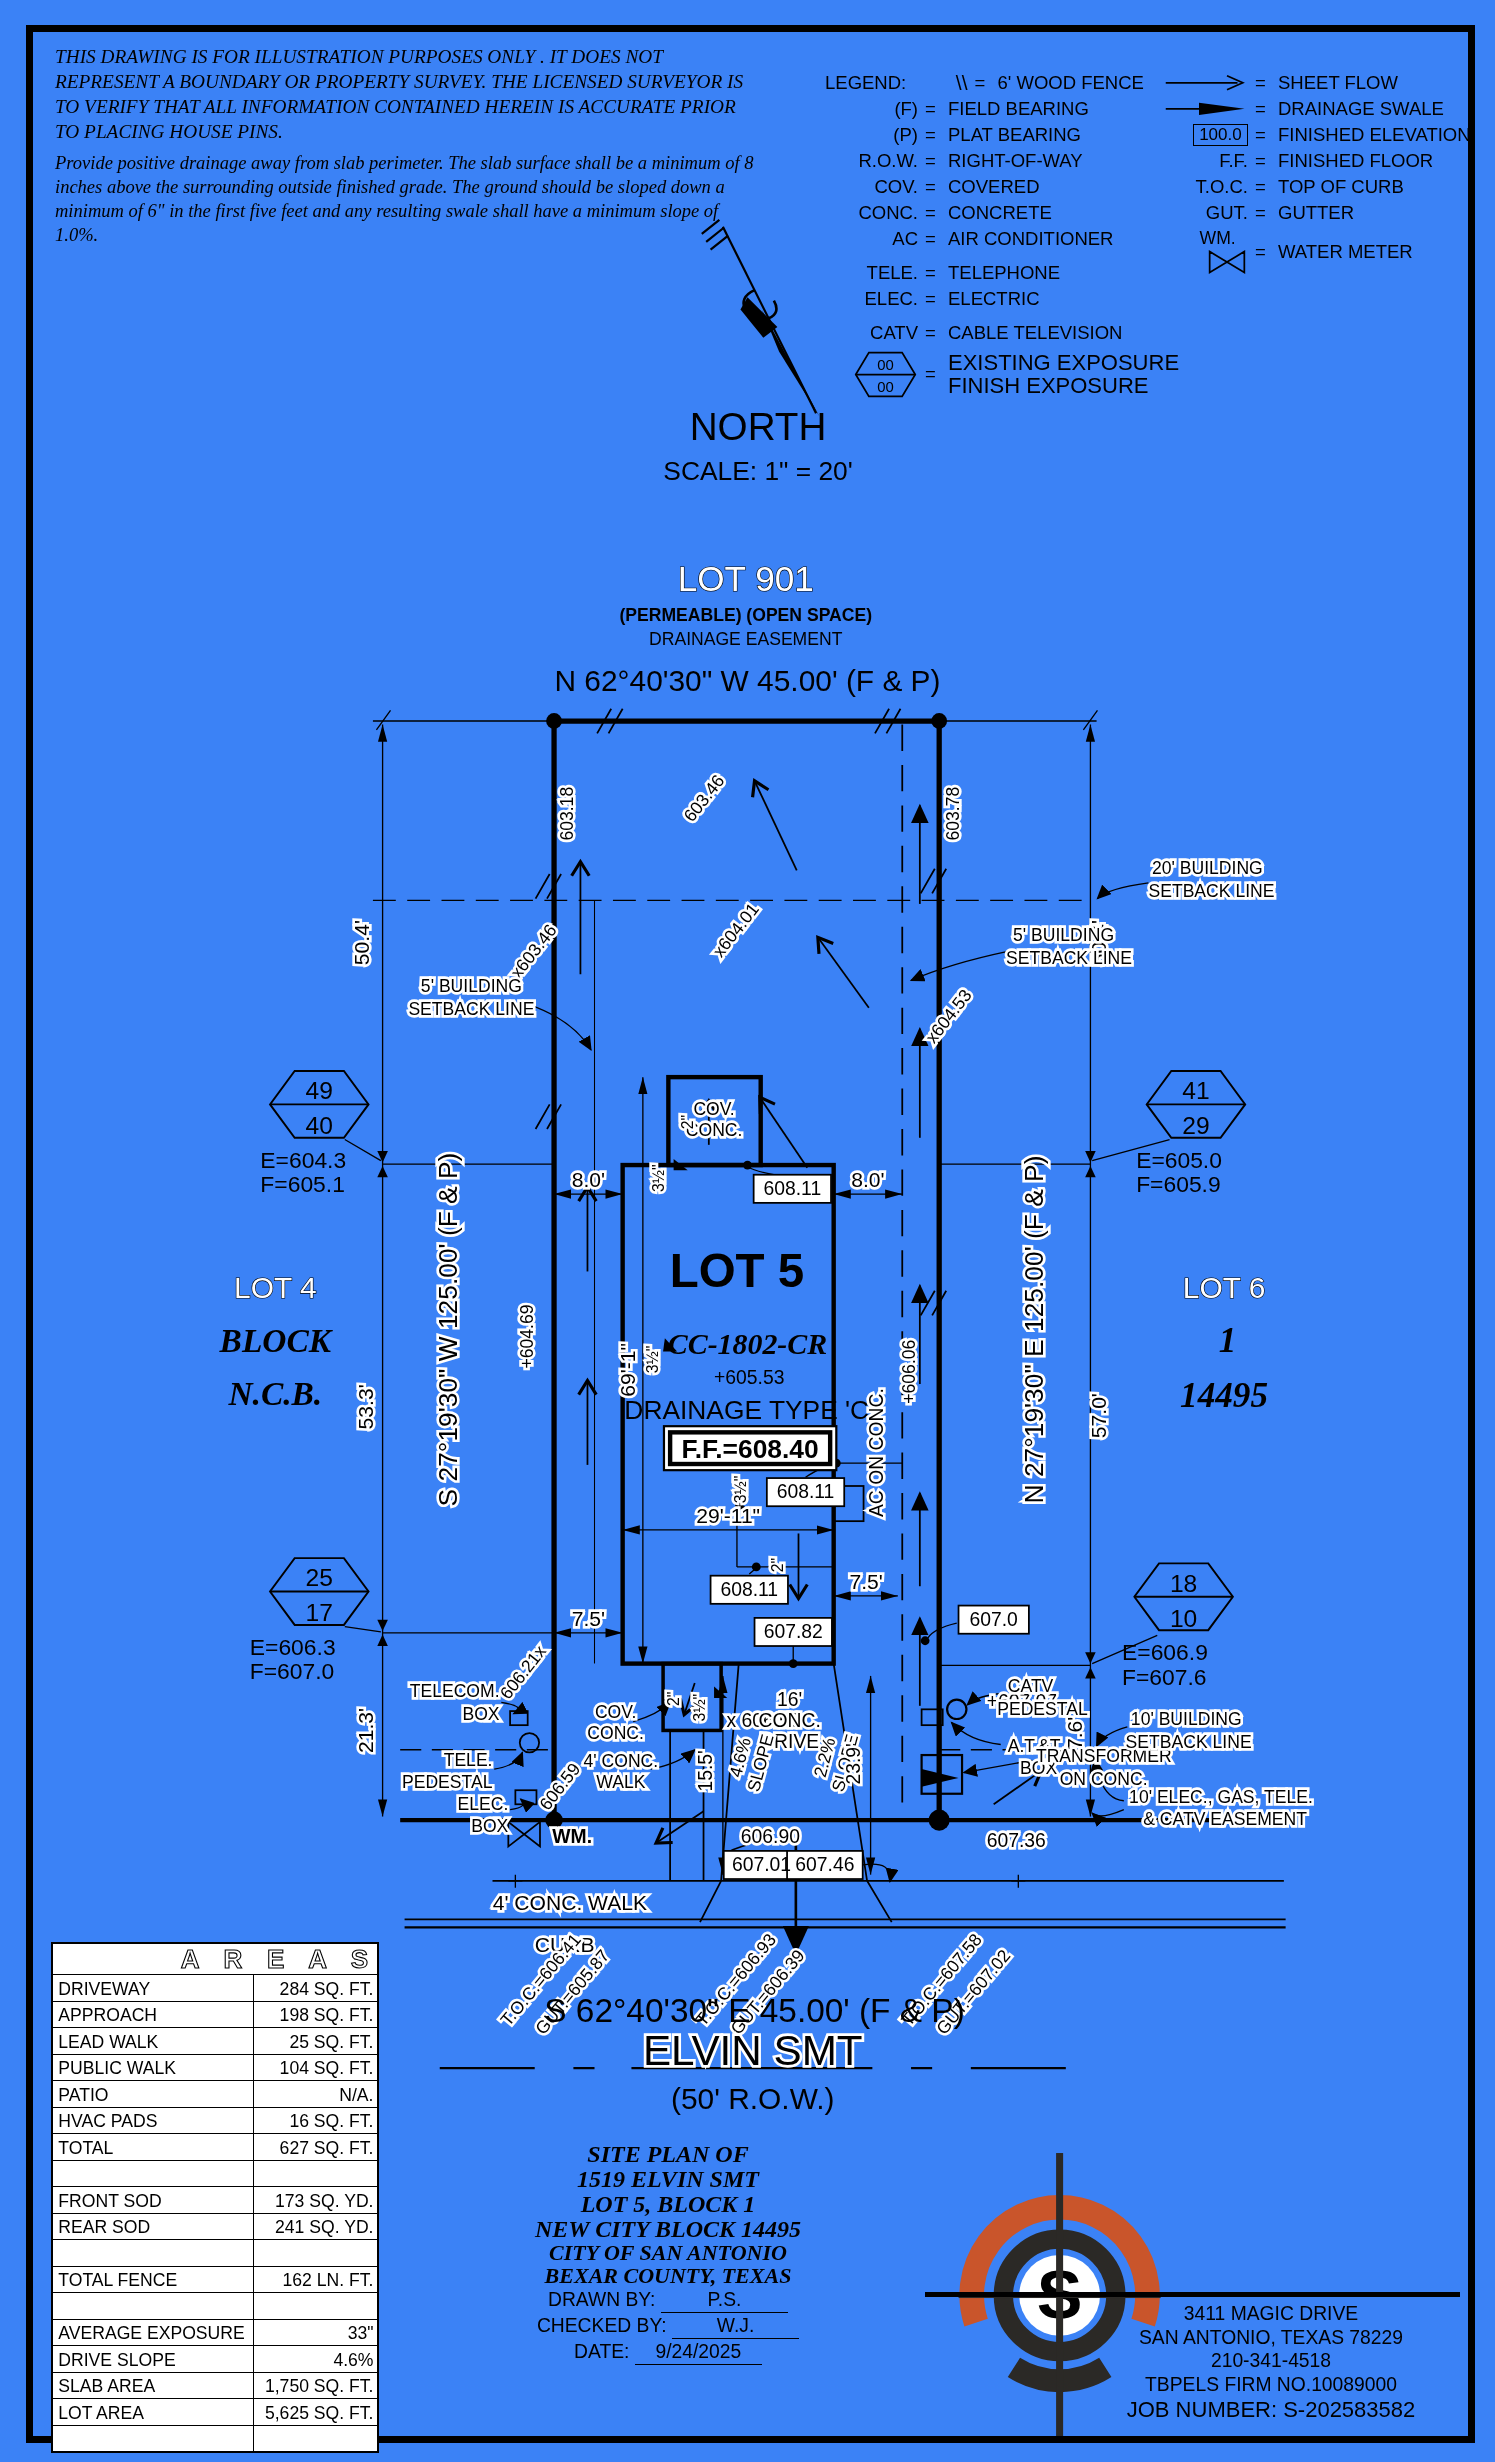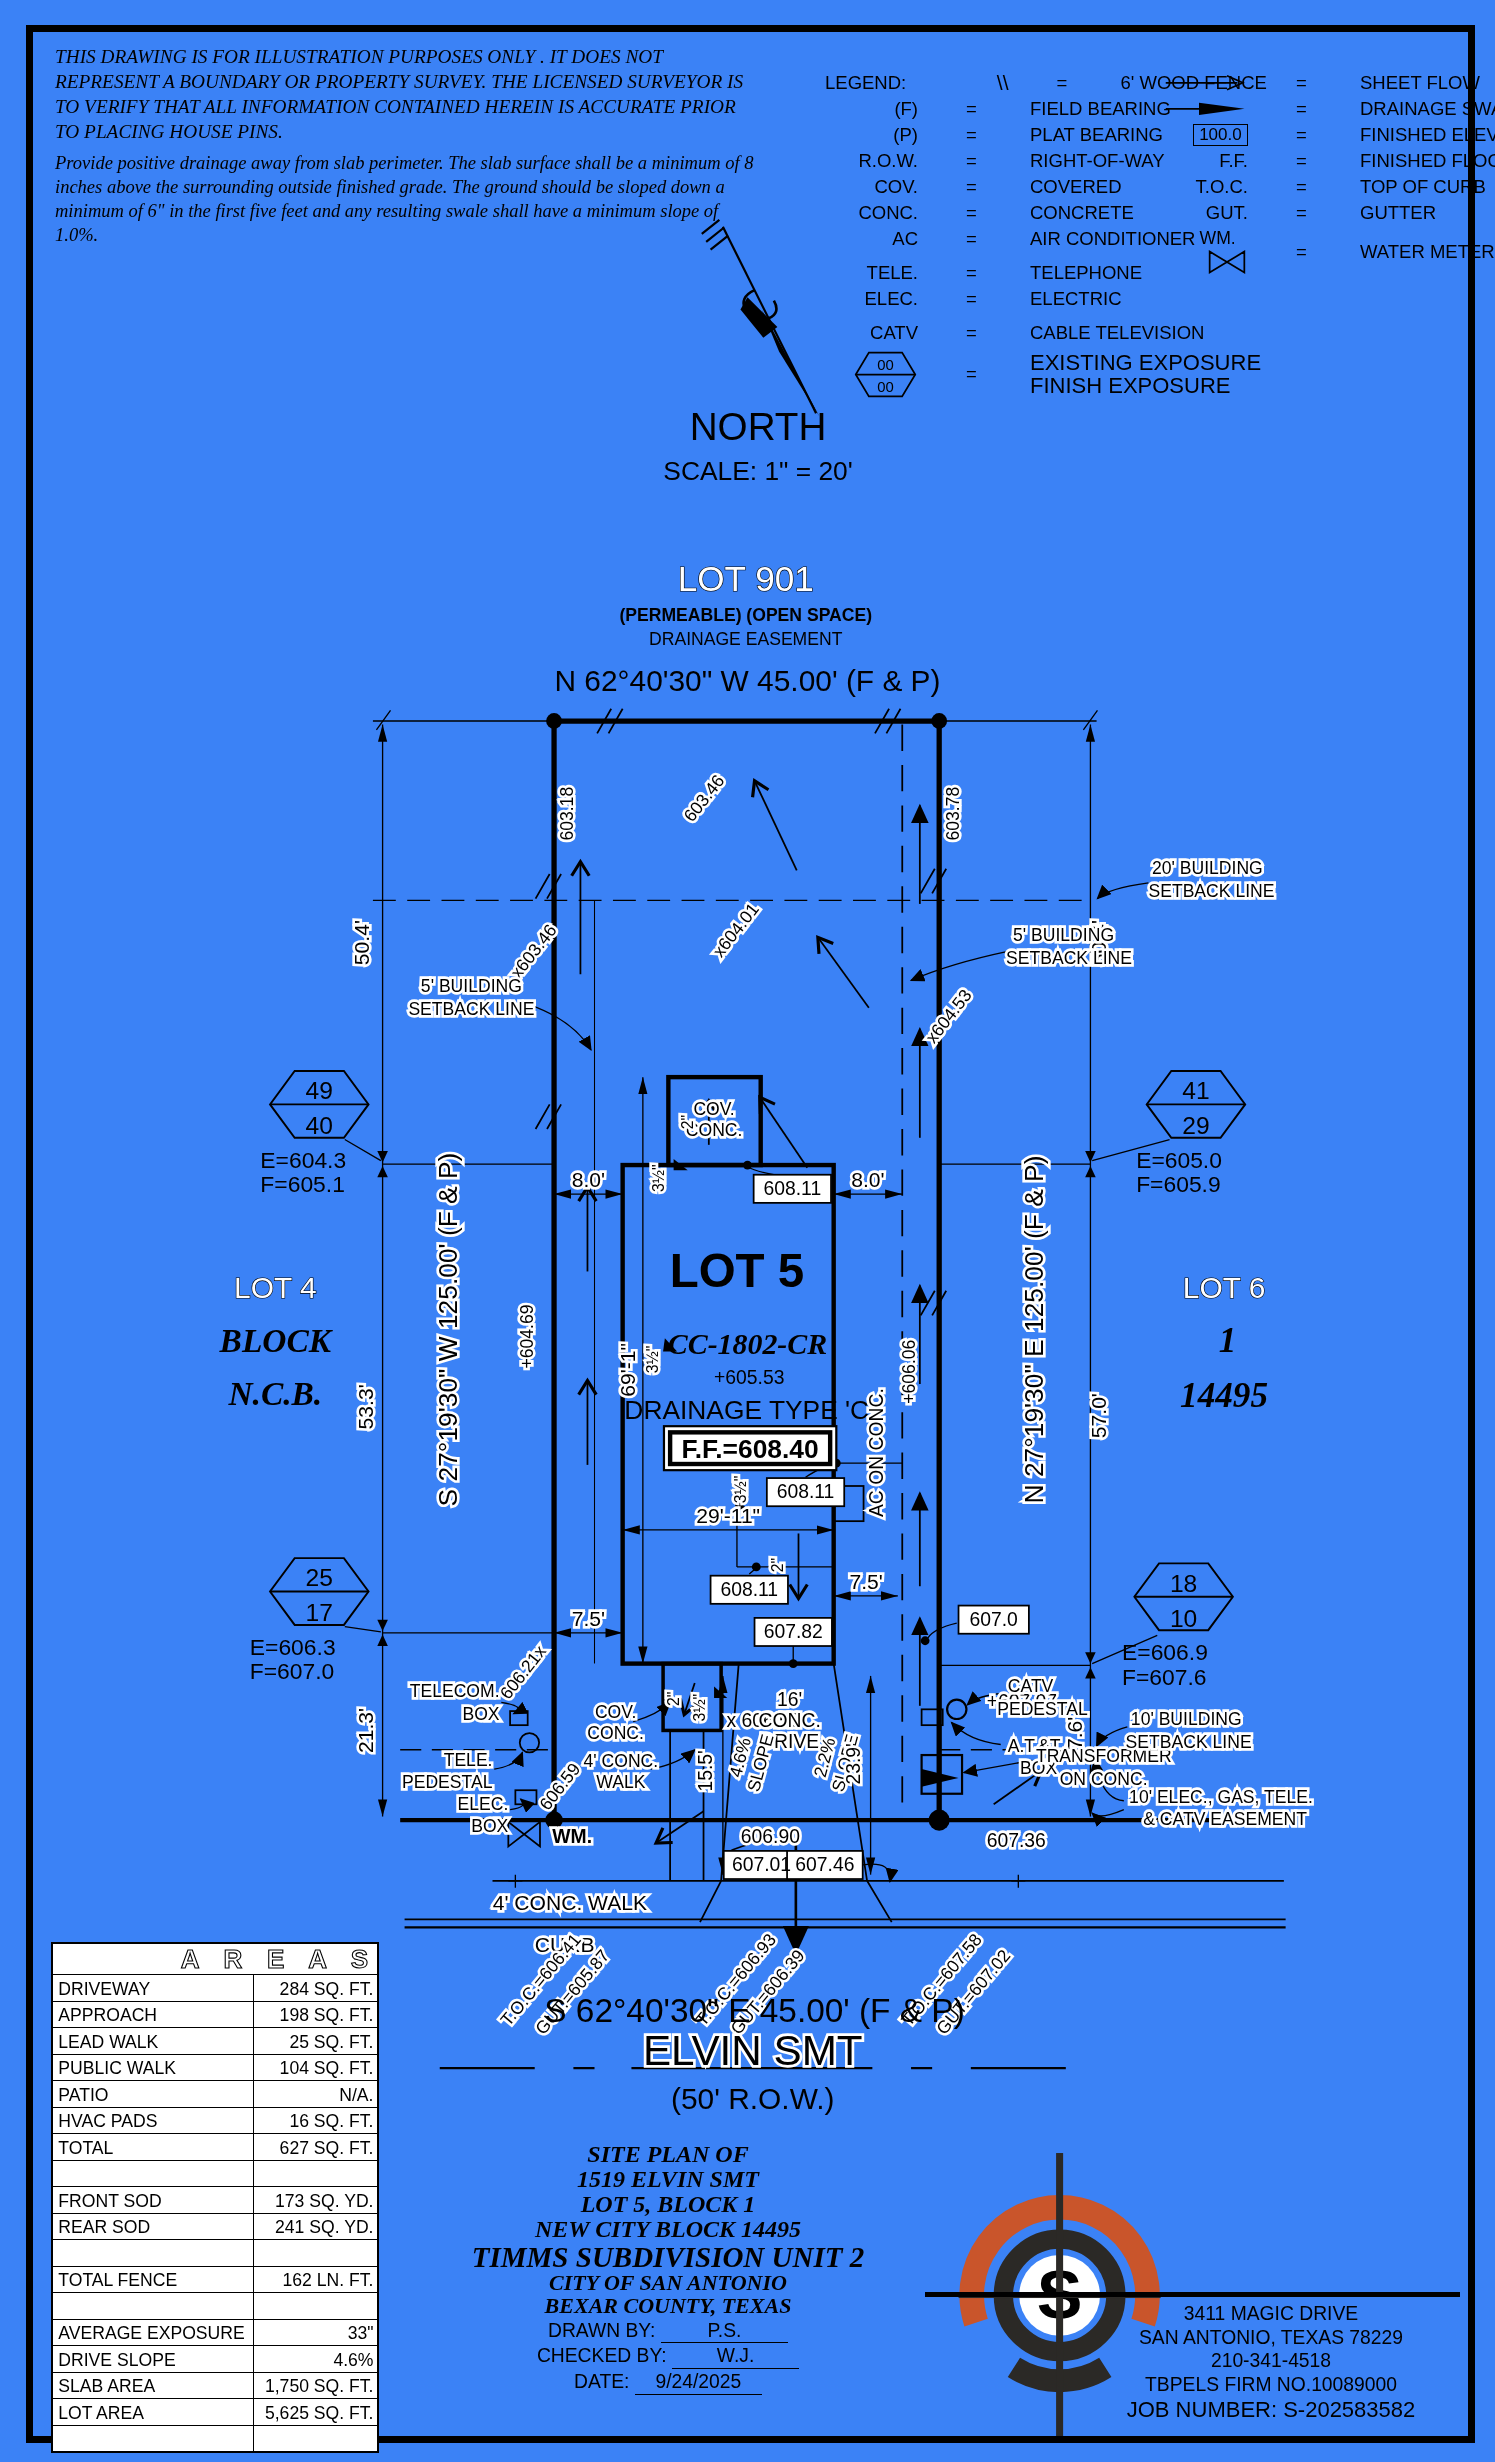--- a/index.html
+++ b/index.html
@@ -8,21 +8,21 @@
   #frame{position:absolute;left:26px;top:24.6px;width:1435px;height:2404px;border:7px solid #000;}
   .abs{position:absolute;}
   
   #disclaimer{left:55px;top:44px;width:704px;}
   #disclaimer .p1{font:italic 19.3px/1.3 "Liberation Serif",serif;}
   #disclaimer .p2{font:italic 18.5px/1.3 "Liberation Serif",serif;margin-top:7px;}
   
   .lcol{display:flex;flex-direction:column;}
   #legend-left{left:825px;top:70px;}
   #legend-right{left:1141px;top:70px;}
-  .lrow{display:flex;align-items:center;height:26px;font-size:18.5px;white-space:nowrap;gap:41px;}
+  .lrow{display:flex;align-items:center;height:26px;font-size:18.5px;white-space:nowrap;}
   .lrow.gap{margin-top:8px;}
   .lsym{width:93px;text-align:right;padding-right:7px;flex:none;}
   #legend-right .lsym{width:107px;display:flex;justify-content:flex-end;align-items:center;padding-right:7px;}
   .leq{width:23px;flex:none;}
   .lname{flex:none;}
   .l2line{line-height:1.05;font-size:22px;}
   .hexrow{height:56px;}
   
   #areas{left:51px;top:1942px;width:324px;border:2.6px solid #000;background:#fff;}
   #areas .ttl{height:30px;border-bottom:1.8px solid #000;text-align:right;
@@ -612,21 +612,20 @@
           <div class="avalue"></div>
         </div>
       </div>
   </div>
 
   <div id="titleblock" class="abs">
     <div class="tl">SITE PLAN OF</div>
     <div class="tl">1519 ELVIN SMT</div>
     <div class="tl">LOT 5, BLOCK 1</div>
     <div class="tl">NEW CITY BLOCK 14495</div>
-    <div class="tl big">TIMMS SUBDIVISION UNIT 2</div>
     <div class="tl med">CITY OF SAN ANTONIO</div>
     <div class="tl med">BEXAR COUNTY, TEXAS</div>
     <div class="sigrow">
       <span>DRAWN BY:</span>
       <span class="sigval">P.S.</span>
     </div>
     <div class="sigrow">
       <span>CHECKED BY:</span>
       <span class="sigval">W.J.</span>
     </div>

